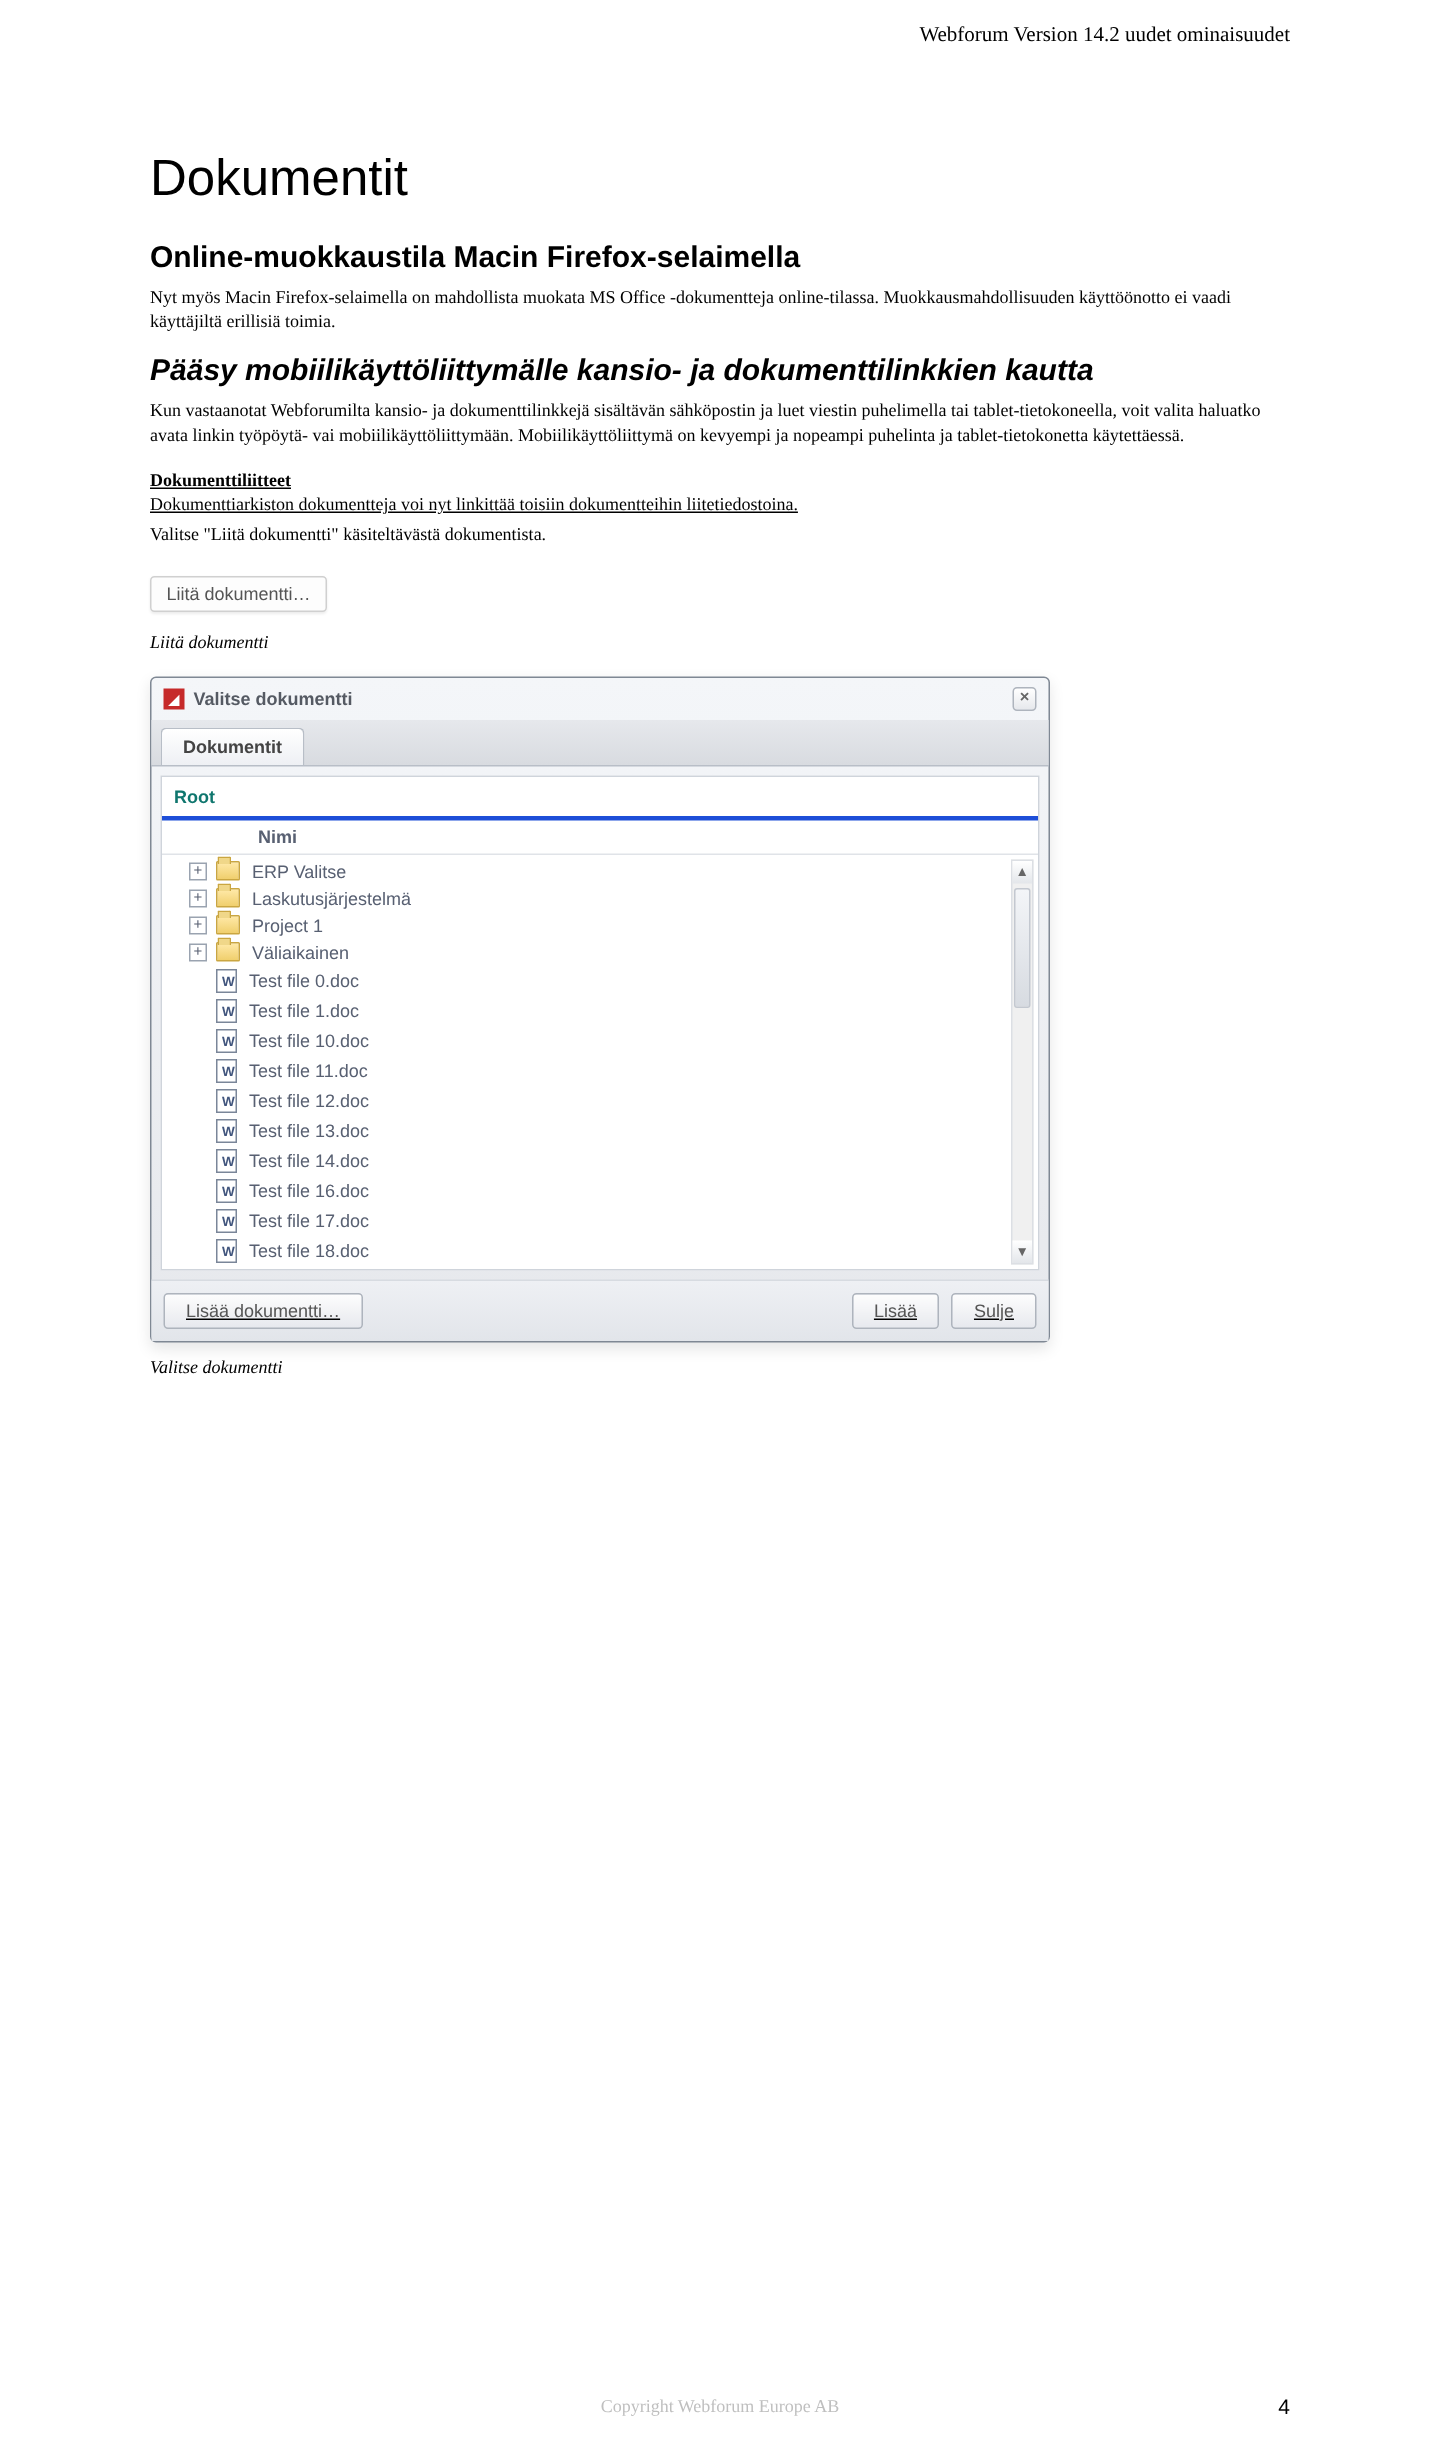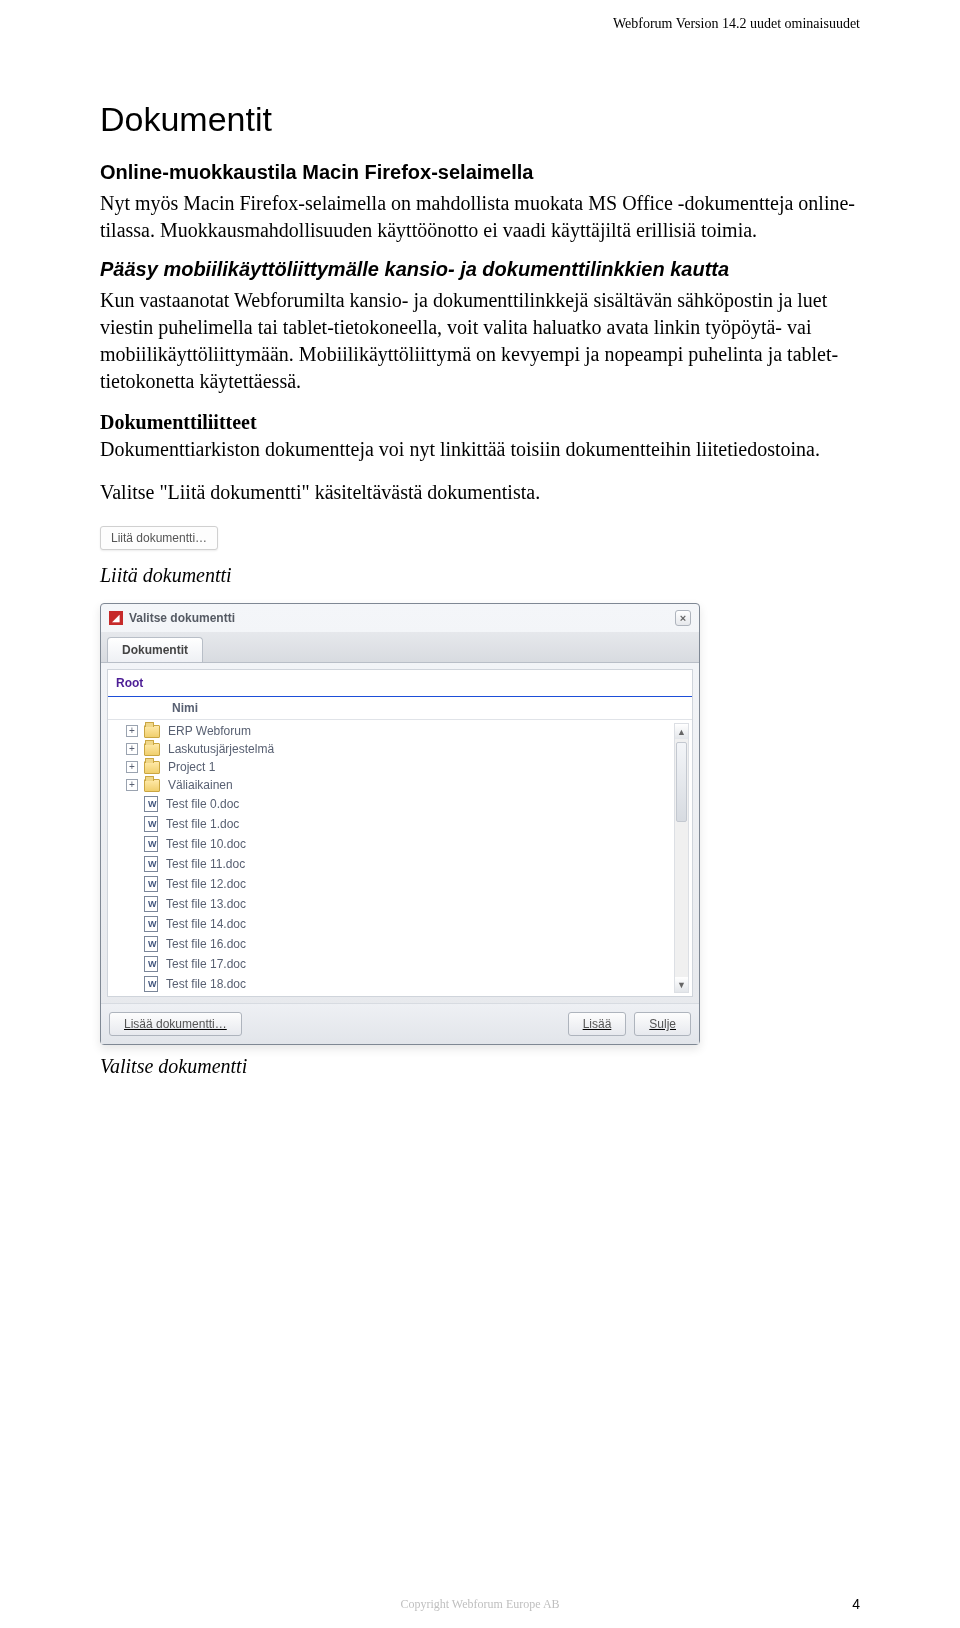--- a/index.html
+++ b/index.html
@@ -30,21 +30,21 @@
     font-size: 34px;
     margin: 80px 0 22px 0;
   }
   h2 {
     font-family: Arial, Helvetica, sans-serif;
     font-size: 20px;
     font-weight: 700;
     margin: 8px 0 6px 0;
   }
   p {
-    font-size: 20px;
+    font-size: 12px;
     line-height: 1.35;
     margin: 0 0 14px 0;
   }
   .italic { font-style: italic; }
   .bold { font-weight: 700; }
   .attach-btn-img {
     margin: 6px 0 8px 0;
     display: inline-block;
     background: #fdfdfd;
     border: 1px solid #d0d0d0;
@@ -106,22 +106,22 @@
     font-weight:700;
     color:#444;
   }
   .treearea {
     background:#fff;
     margin:6px;
     border:1px solid #cfd4db;
   }
   .root-row {
     padding:6px 8px;
-    border-bottom:1px solid #1d4ed8;
-    color:#4c1d95;
+    border-bottom:3px solid #1d4ed8;
+    color:#0f766e;
     font-weight:700;
   }
   .col-header {
     display:flex;
     padding:4px 8px 4px 64px;
     border-bottom:1px solid #e0e3e8;
     color:#586072;
     font-weight:700;
   }
   .tree-body {
@@ -212,21 +212,21 @@
   <div class="header-right">Webforum  Version 14.2 uudet ominaisuudet</div>
 
   <h1>Dokumentit</h1>
 
   <h2>Online-muokkaustila Macin Firefox-selaimella</h2>
   <p>Nyt myös Macin Firefox-selaimella on mahdollista muokata MS Office -dokumentteja online-tilassa. Muokkausmahdollisuuden käyttöönotto ei vaadi käyttäjiltä erillisiä toimia.</p>
 
   <h2 class="italic">Pääsy mobiilikäyttöliittymälle kansio- ja dokumenttilinkkien kautta</h2>
   <p>Kun vastaanotat Webforumilta kansio- ja dokumenttilinkkejä sisältävän sähköpostin ja luet viestin puhelimella tai tablet-tietokoneella, voit valita haluatko avata linkin työpöytä- vai mobiilikäyttöliittymään. Mobiilikäyttöliittymä on kevyempi ja nopeampi puhelinta ja tablet-tietokonetta käytettäessä.</p>
 
-  <p style="margin-bottom:16px;">
+  <p style="margin-bottom:4px;text-decoration:underline;">
     <span class="bold">Dokumenttiliitteet</span><br>
     <span>Dokumenttiarkiston dokumentteja voi nyt linkittää toisiin dokumentteihin liitetiedostoina.</span>
   </p>
 
   <p>Valitse "Liitä dokumentti" käsiteltävästä dokumentista.</p>
 
   <div class="attach-btn-img">Liitä dokumentti…</div>
 
   <p class="italic" style="margin-top:4px;">Liitä dokumentti</p>
 
@@ -244,21 +244,21 @@
     <div class="treearea">
       <div class="root-row">Root</div>
       <div class="col-header">
         <span>Nimi</span>
       </div>
       <div class="tree-body" id="tree-body">
 
         <div class="row">
             <span class="expander">+</span>
             <span class="icon-folder"></span>
-            <span class="label">ERP Webforum</span>
+            <span class="label">ERP Valitse</span>
           </div>
           <div class="row">
             <span class="expander">+</span>
             <span class="icon-folder"></span>
             <span class="label">Laskutusjärjestelmä</span>
           </div>
           <div class="row">
             <span class="expander">+</span>
             <span class="icon-folder"></span>
             <span class="label">Project 1</span>

